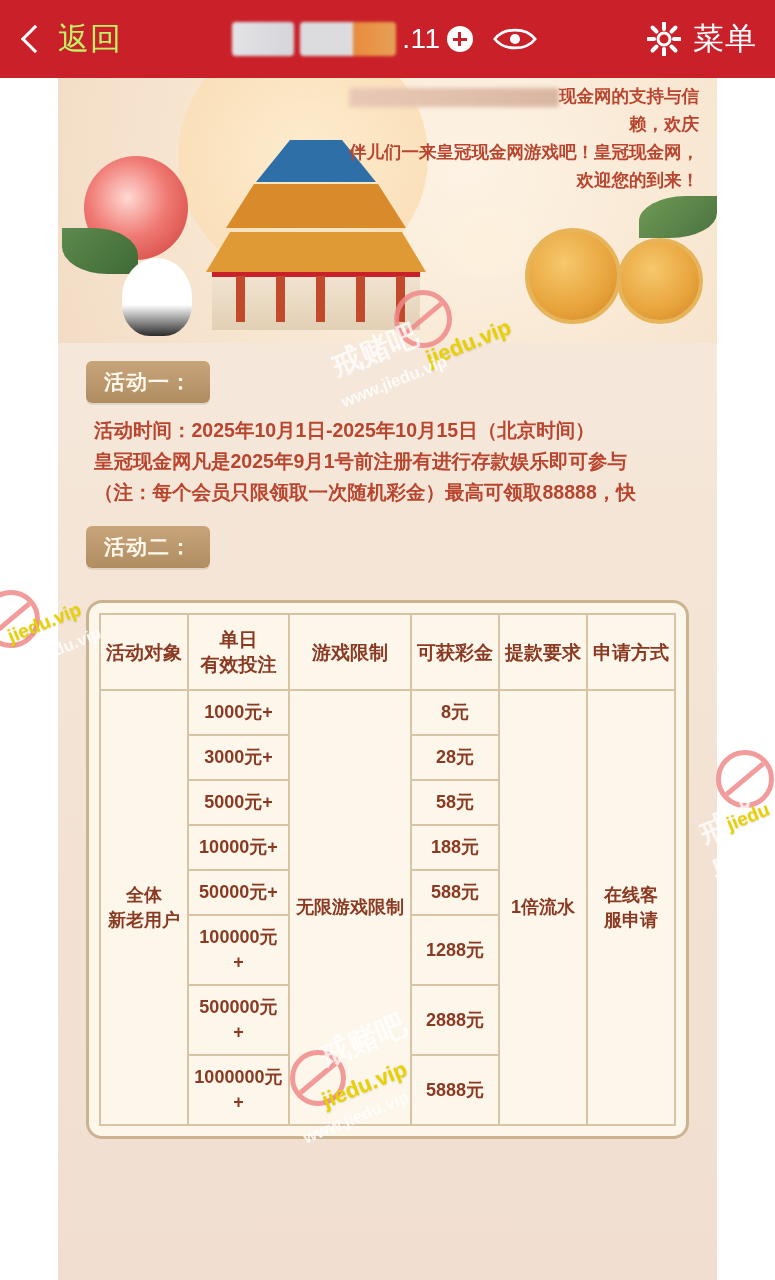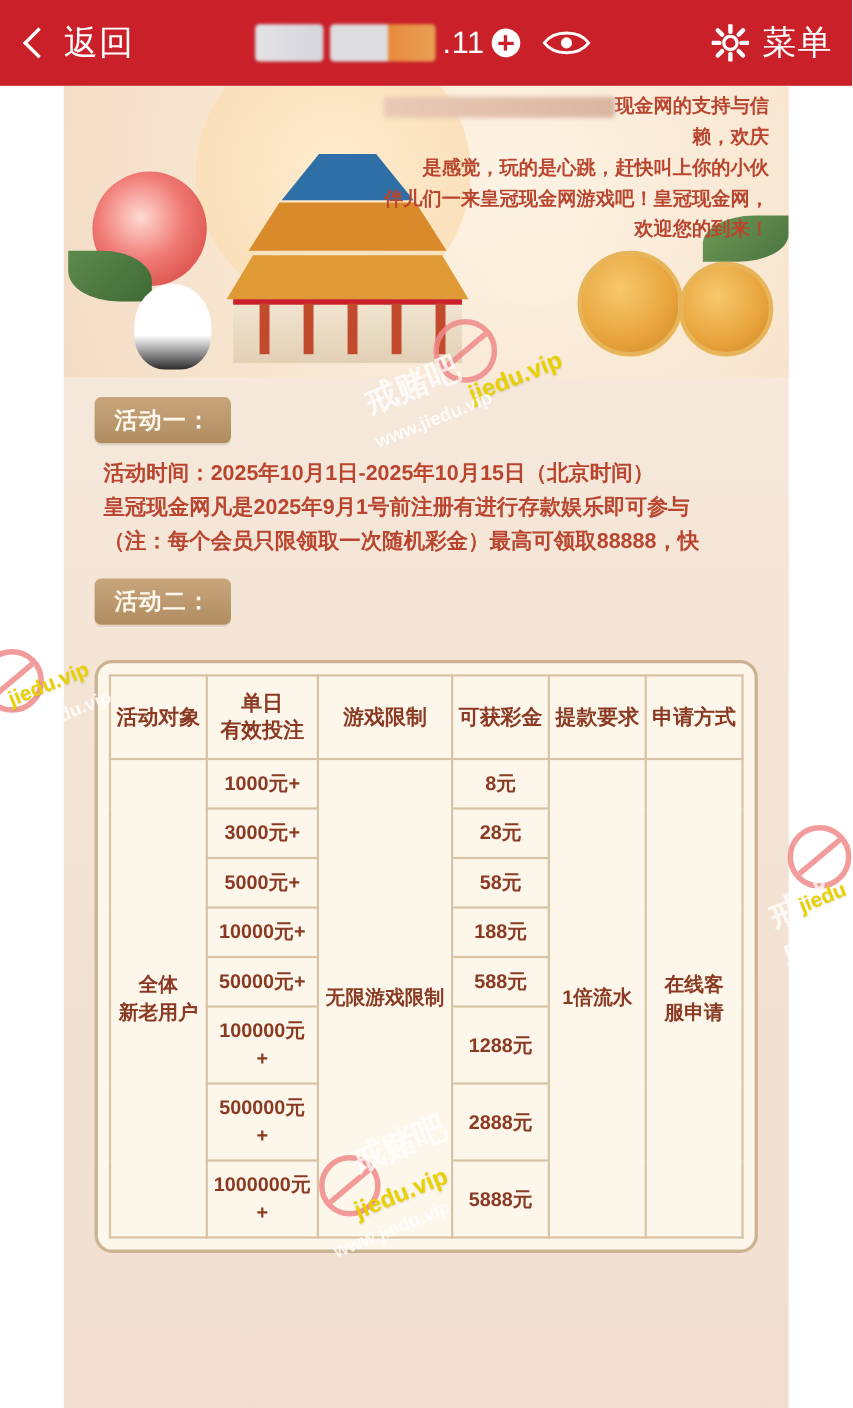--- a/index.html
+++ b/index.html
@@ -28,21 +28,21 @@
   .back-wrap { display: flex; align-items: center; gap: 14px; }
   .back-chevron {
     width: 26px; height: 26px; position: relative;
   }
   .back-chevron::before {
     content: ""; position: absolute; left: 7px; top: 3px;
     width: 17px; height: 17px;
     border-left: 3px solid #fff; border-bottom: 3px solid #fff;
     transform: rotate(45deg);
   }
-  .back-label { color: #ffffff; font-size: 31px; letter-spacing: 1px; text-align: right; }
+  .back-label { color: #bef264; font-size: 31px; letter-spacing: 1px; text-align: right; }
 
   .topbar-center {
     flex: 1; display: flex; align-items: center; justify-content: center;
     gap: 6px; position: relative; height: 100%;
   }
   .blur-chip {
     height: 34px; border-radius: 4px;
     background: linear-gradient(90deg,#e3e3e6,#d5d5da);
     filter: blur(1.5px);
   }
@@ -278,21 +278,20 @@
         </div>
         <div class="flower"></div>
         <div class="flower-leaf"></div>
         <div class="crane"></div>
         <div class="mc-leaf"></div>
         <div class="mooncake one"></div>
         <div class="mooncake two"></div>
 
         <div class="banner-text">
           <div><span class="blurline"></span><span>现金网的支持与信赖，欢庆</span></div>
-          <div>是感觉，玩的是心跳，赶快叫上你的小伙</div>
           <div>伴儿们一来皇冠现金网游戏吧！皇冠现金网，</div>
           <div>欢迎您的到来！</div>
         </div>
       </div>
 
       
       <div class="pill">活动一：</div>
       <div class="para">
         <div>活动时间：2025年10月1日-2025年10月15日（北京时间）</div>
         <div>皇冠现金网凡是2025年9月1号前注册有进行存款娱乐即可参与</div>

